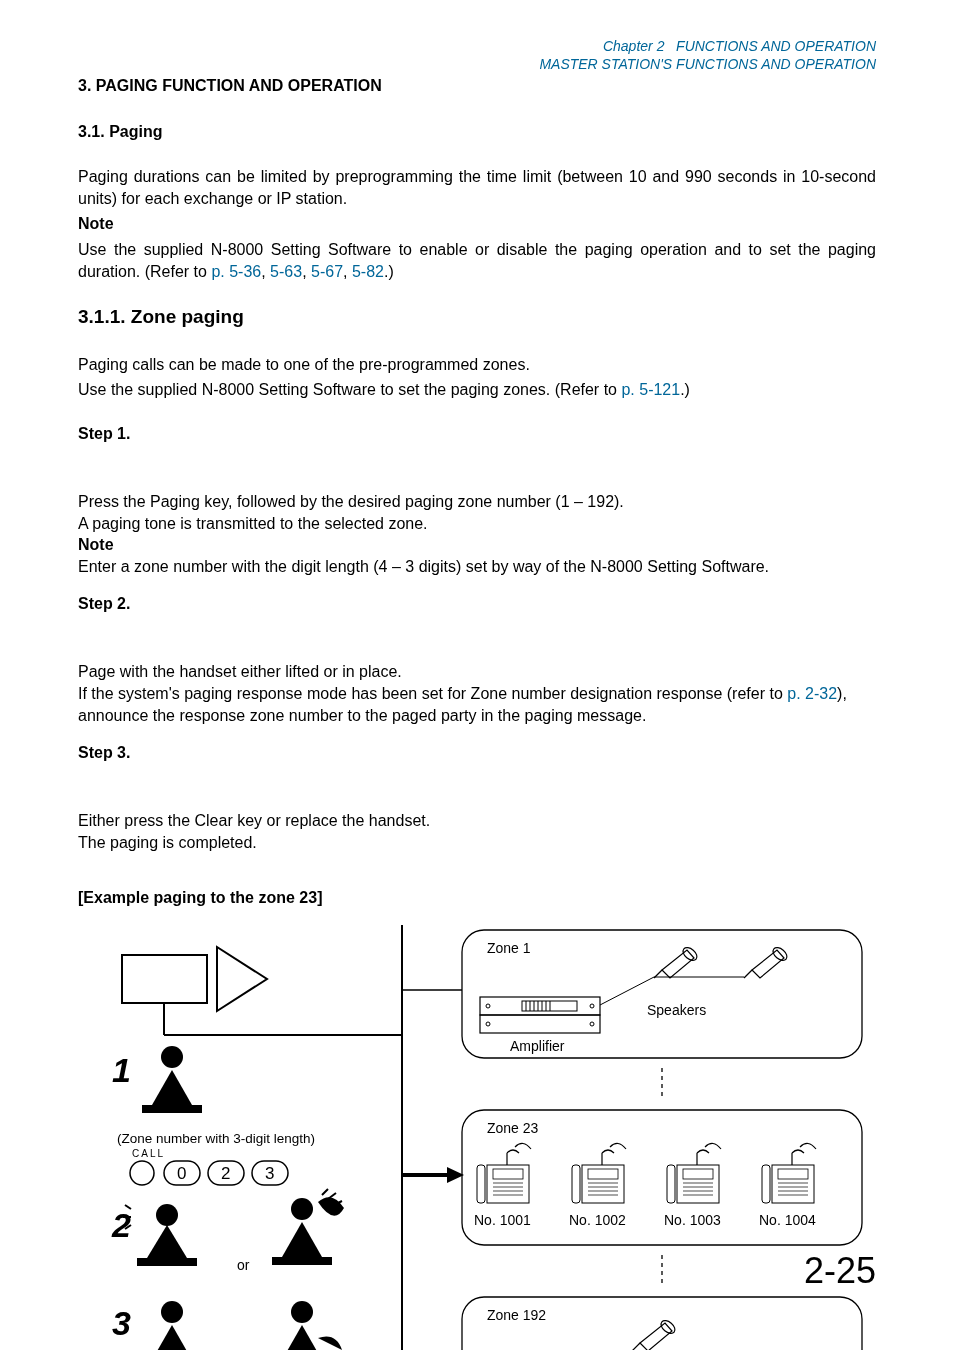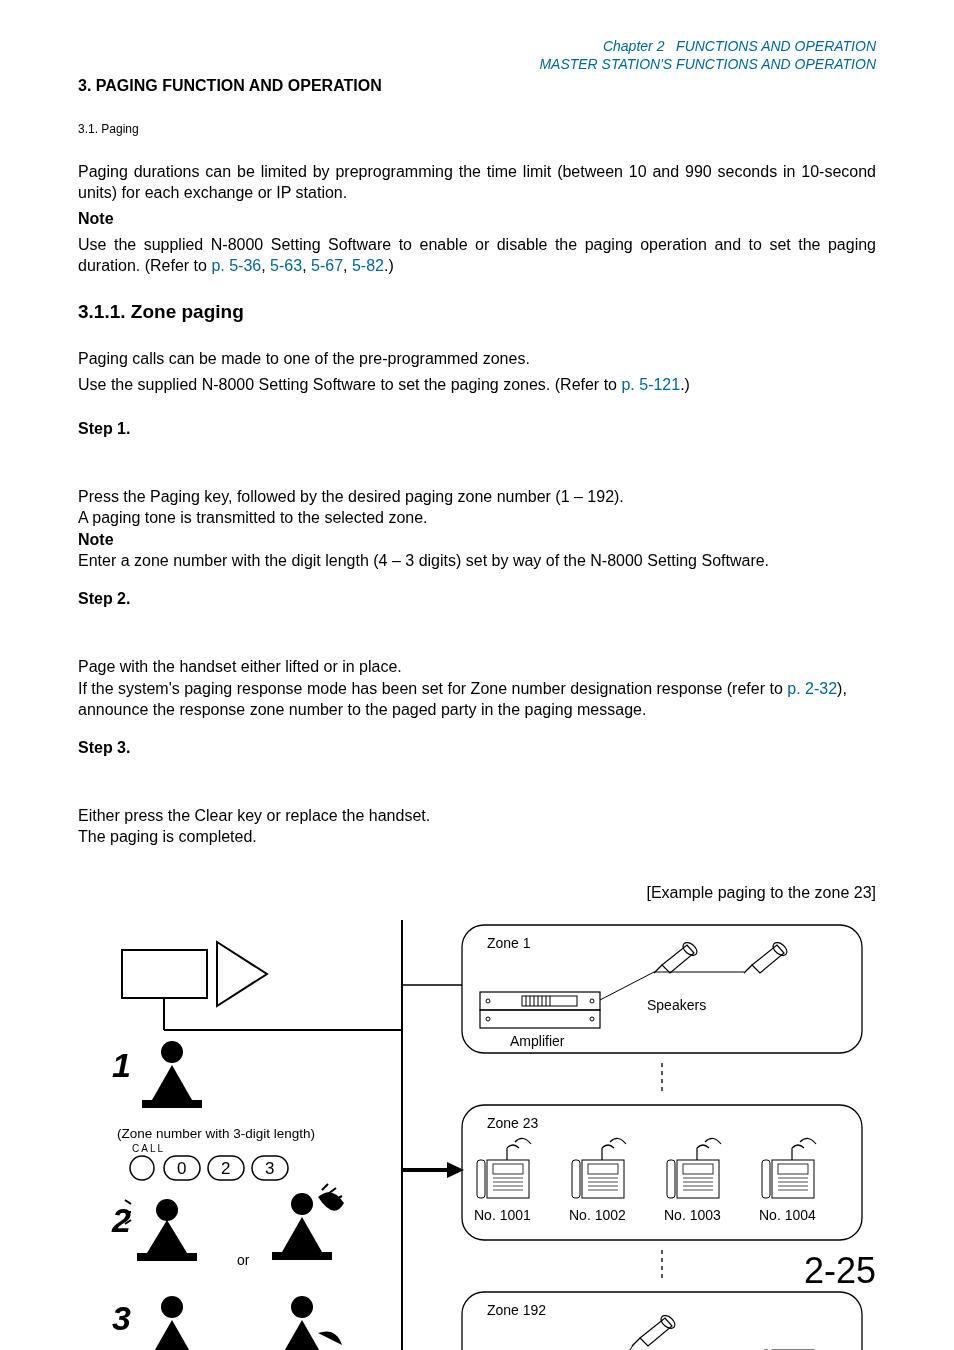--- a/index.html
+++ b/index.html
@@ -25,37 +25,37 @@
     font-size: 14px;
     line-height: 1.25;
     margin-bottom: 2px;
   }
   h1.section {
     font-size: 16px;
     font-weight: bold;
     margin: 0 0 24px 0;
   }
   h2.sub {
-    font-size: 12px;
-    font-weight: normal;
+    font-size: 16px;
+    font-weight: bold;
     margin: 0 0 24px 0;
   }
   h3.subsub {
     font-size: 19px;
     font-weight: bold;
     margin: 0 0 24px 0;
   }
   .para { margin: 0 0 4px 0; text-align: justify;}
   .note-label { font-weight: bold; }
   a.link, .link { color: #006699; text-decoration: none; }
   .block { margin-bottom: 22px; }
   .step-row { display: flex; margin-bottom: 16px; flex-direction: column; }
   .step-label { font-weight: bold; flex: 0 0 68px; }
   .step-body { flex: 1; }
-  .example-title { font-weight: normal; margin: 34px 0 16px 0; text-align: right; }
+  .example-title { font-weight: bold; margin: 34px 0 16px 0; }
   .page-num {
     position: absolute;
     right: 78px;
     bottom: 54px;
     font-size: 36px;
   }
   
   .diagram { text-align: center; }
   .diagram svg { display: block; margin: 0 auto; }
 </style>

